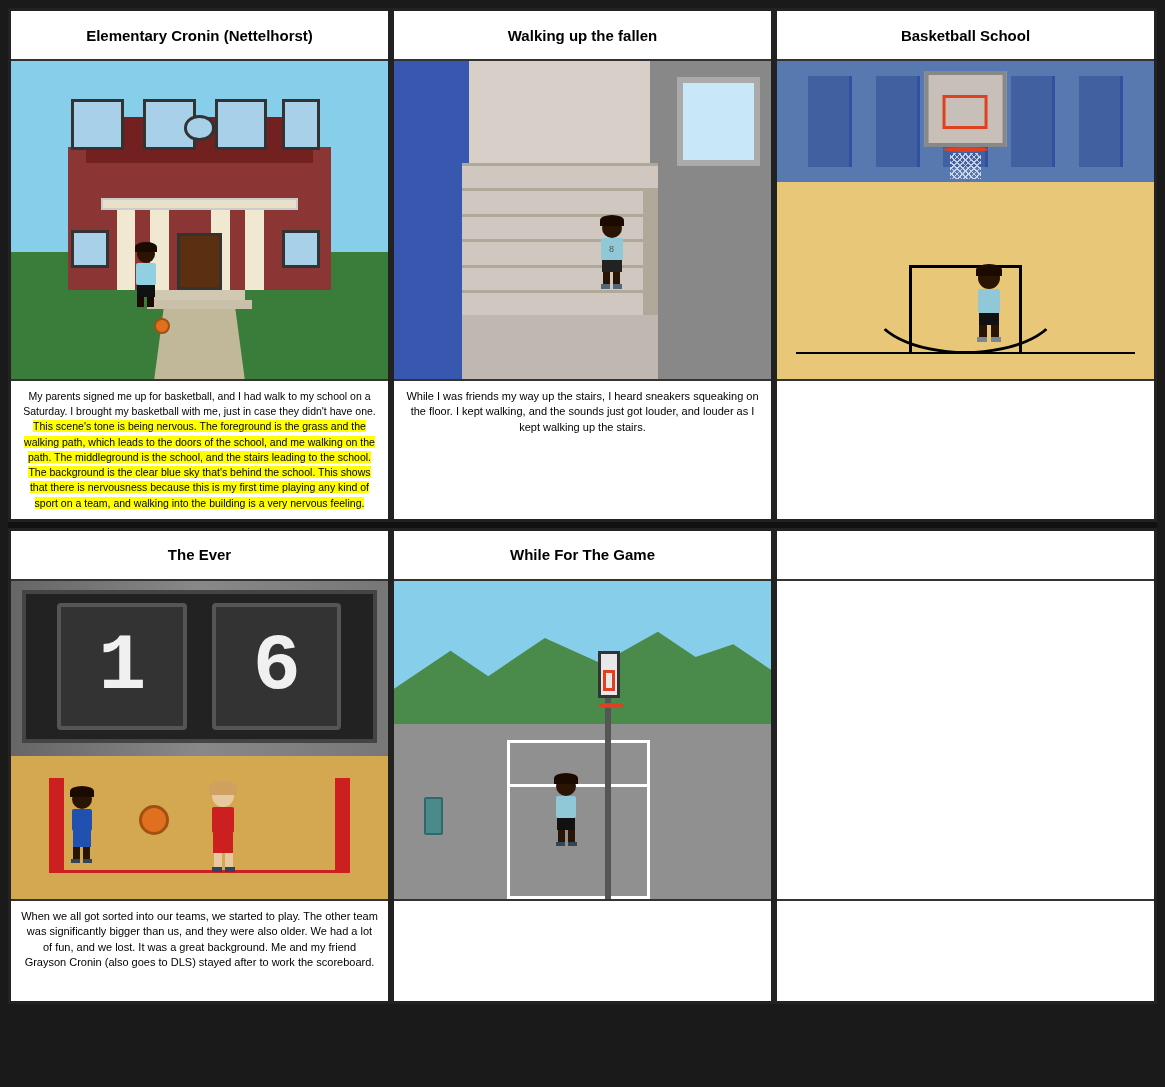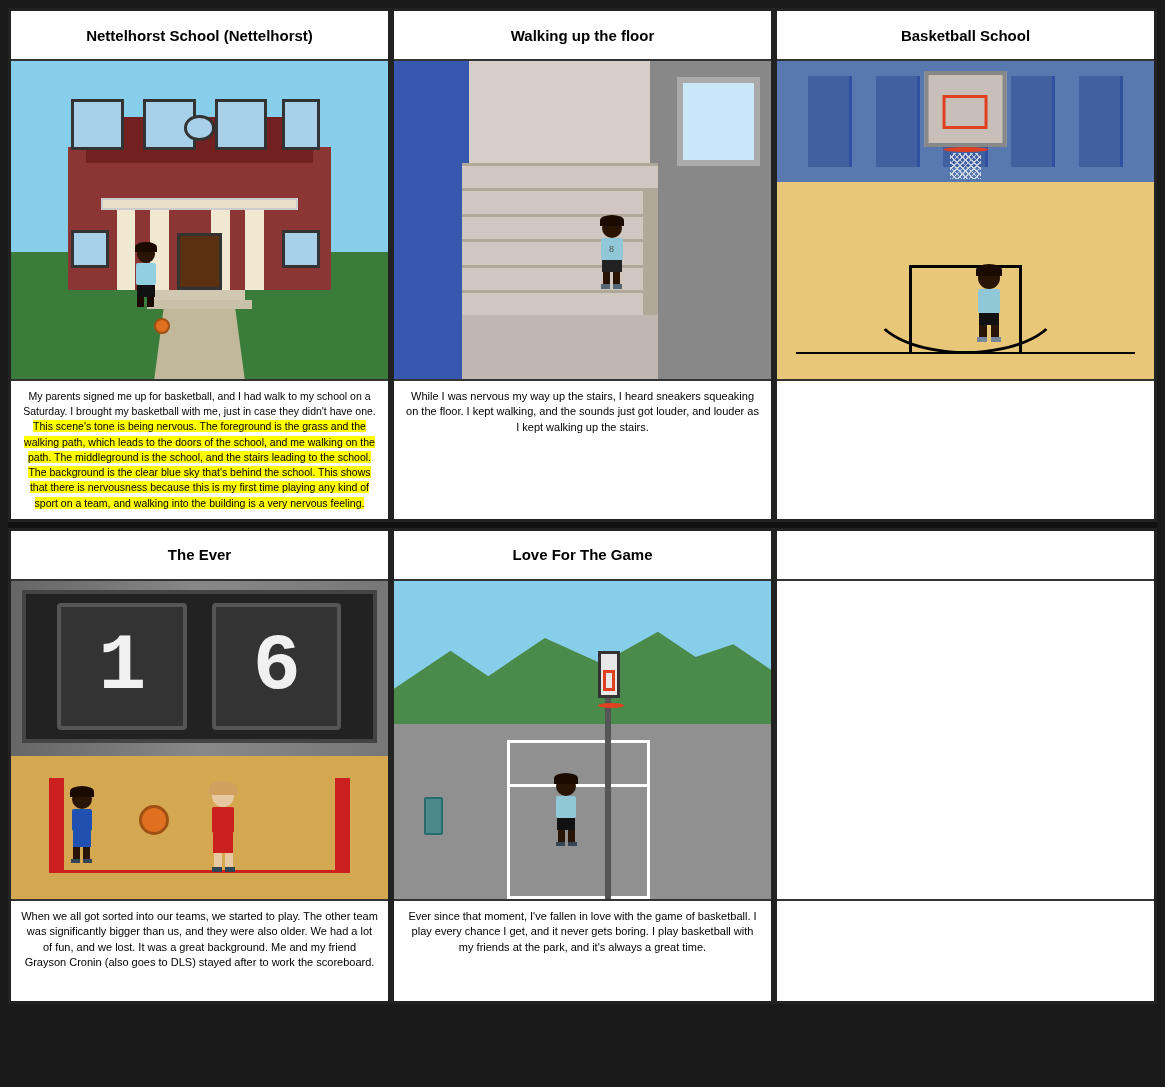--- a/index.html
+++ b/index.html
@@ -79,21 +79,21 @@
       height: 6px;
       background: #111;
     }
   </style>
 </head>
 <body>
 
 <div class="storyboard">
 
   <div class="cell">
-    <div class="cell-title">Nettelhorst School (Nettelhorst)</div>
+    <div class="cell-title">Elementary Cronin (Nettelhorst)</div>
     <div class="cell-image">
 
       <div class="scene1-bg">
 
         <div style="position:absolute;bottom:0;left:38%;width:24%;height:32%;background:#c0b898;clip-path:polygon(15% 0%, 85% 0%, 100% 100%, 0% 100%);"></div>
 
         <div style="position:absolute;bottom:28%;left:15%;width:70%;height:45%;background:#8b3535;"></div>
 
         <div style="position:absolute;bottom:73%;left:18%;width:64%;height:0;border-left:20px solid transparent;border-right:20px solid transparent;border-bottom:30px solid #722020;"></div>
         <div style="position:absolute;bottom:68%;left:20%;width:60%;height:5%;background:#722020;"></div>
@@ -134,21 +134,21 @@
 
         <div style="position:absolute;bottom:14%;left:38%;width:16px;height:16px;background:#e07020;border-radius:50%;border:2px solid #a05010;"></div>
       </div>
     </div>
     <div class="cell-text-annotated">
       <span>My parents signed me up for basketball, and I had walk to my school on a Saturday. I brought my basketball with me, just in case they didn't have one. </span><span style="background:yellow;color:#000;">This scene's tone is being nervous. The foreground is the grass and the walking path, which leads to the doors of the school, and me walking on the path.  The middleground is the school, and the stairs leading to the school. The background is the clear blue sky that's behind the school.  This shows that there is nervousness because this is my first time playing any kind of sport on a team, and walking into the building is a very nervous feeling.</span>
     </div>
   </div>
 
   <div class="cell">
-    <div class="cell-title">Walking up the floor</div>
+    <div class="cell-title">Walking up the fallen</div>
     <div class="cell-image">
       <div class="scene2-bg" style="background:#d8d0c8;">
 
         <div style="position:absolute;top:0;left:0;width:20%;height:100%;background:#3858b0;"></div>
 
         <div style="position:absolute;top:0;right:0;width:32%;height:100%;background:#888;"></div>
 
         <div style="position:absolute;top:5%;right:3%;width:22%;height:28%;background:#c8e8f8;border:6px solid #aaa;"></div>
 
         <div style="position:absolute;bottom:60%;left:18%;width:52%;height:8%;background:#d0c8c0;border-top:3px solid #b0a898;"></div>
@@ -176,21 +176,21 @@
             <div style="width:7px;height:12px;background:#2a1505;"></div>
             <div style="width:7px;height:12px;background:#2a1505;"></div>
           </div>
           <div style="display:flex;justify-content:center;gap:3px;">
             <div style="width:9px;height:5px;background:#556677;"></div>
             <div style="width:9px;height:5px;background:#556677;"></div>
           </div>
         </div>
       </div>
     </div>
-    <div class="cell-text">While I was nervous my way up the stairs, I heard sneakers squeaking on the floor. I kept walking, and the sounds just got louder, and louder as I kept walking up the stairs.</div>
+    <div class="cell-text">While I was friends my way up the stairs, I heard sneakers squeaking on the floor. I kept walking, and the sounds just got louder, and louder as I kept walking up the stairs.</div>
   </div>
 
   <div class="cell">
     <div class="cell-title">Basketball School</div>
     <div class="cell-image">
       <div style="width:100%;height:100%;position:relative;background:#d4b896;">
 
         <div style="position:absolute;top:0;left:0;width:100%;height:38%;background:#5878b0;display:flex;align-items:center;justify-content:space-around;padding:0 5%;">
           <div style="background:#4060a0;width:13%;height:75%;border-right:3px solid #3050a0;"></div>
           <div style="background:#4060a0;width:13%;height:75%;border-right:3px solid #3050a0;"></div>
@@ -286,21 +286,21 @@
           </div>
         </div>
 
         <div style="position:absolute;bottom:20%;left:34%;width:30px;height:30px;background:#e07020;border-radius:50%;border:3px solid #a05010;"></div>
       </div>
     </div>
     <div class="cell-text">When we all got sorted into our teams, we started to play. The other team was significantly bigger than us, and they were also older. We had a lot of fun, and we lost. It was a great background. Me and my friend Grayson Cronin (also goes to DLS) stayed after to work the scoreboard.</div>
   </div>
 
   <div class="cell">
-    <div class="cell-title">Love For The Game</div>
+    <div class="cell-title">While For The Game</div>
     <div class="cell-image">
       <div style="width:100%;height:100%;position:relative;">
 
         <div style="position:absolute;top:0;left:0;width:100%;height:50%;background:#87ceeb;"></div>
 
         <div style="position:absolute;top:10%;left:0;width:100%;height:40%;background:#4a8a4a;clip-path:polygon(0 100%,0 60%,15% 30%,25% 50%,40% 20%,55% 40%,70% 15%,80% 35%,90% 25%,100% 45%,100% 100%);"></div>
 
         <div style="position:absolute;top:45%;left:0;width:100%;height:10%;background:rgba(0,0,0,0.2);background-image:repeating-linear-gradient(90deg,transparent,transparent 9px,#666 9px,#666 11px),repeating-linear-gradient(180deg,transparent,transparent 3px,#666 3px,#666 5px);"></div>
 
         <div style="position:absolute;bottom:0;left:0;width:100%;height:55%;background:#909090;"></div>
@@ -329,21 +329,20 @@
             <div style="width:7px;height:12px;background:#2a1505;"></div>
             <div style="width:7px;height:12px;background:#2a1505;"></div>
           </div>
           <div style="display:flex;justify-content:center;gap:3px;">
             <div style="width:9px;height:4px;background:#334455;"></div>
             <div style="width:9px;height:4px;background:#334455;"></div>
           </div>
         </div>
       </div>
     </div>
-    <div class="cell-text">Ever since that moment, I've fallen in love with the game of basketball. I play every chance I get, and it never gets boring. I play basketball with my friends at the park, and it's always a great time.</div>
   </div>
 
   <div class="cell cell-empty">
     <div class="cell-title"></div>
     <div class="cell-image" style="background:#fff;"></div>
     <div class="cell-text"></div>
   </div>
 
 </div>
 

